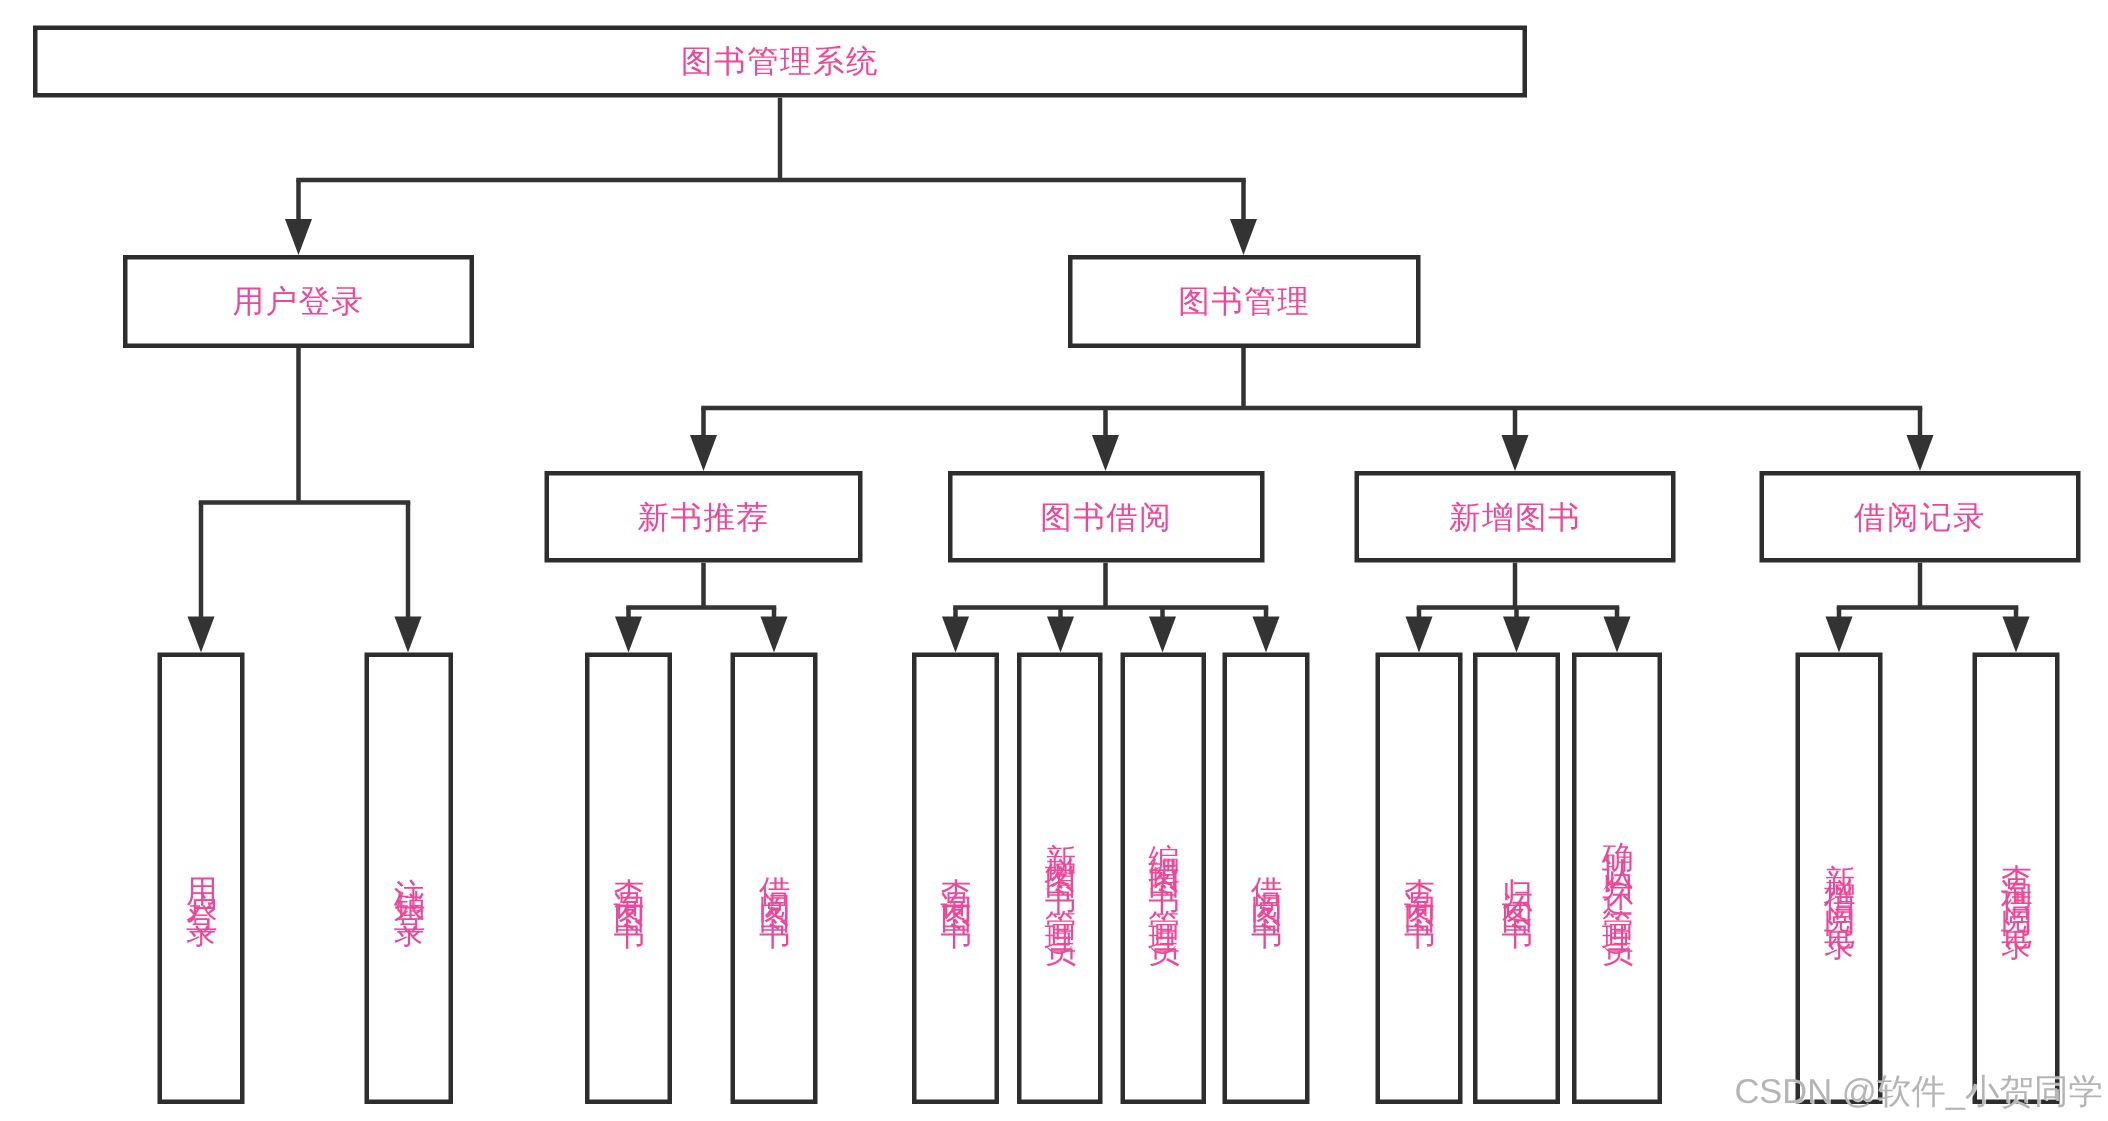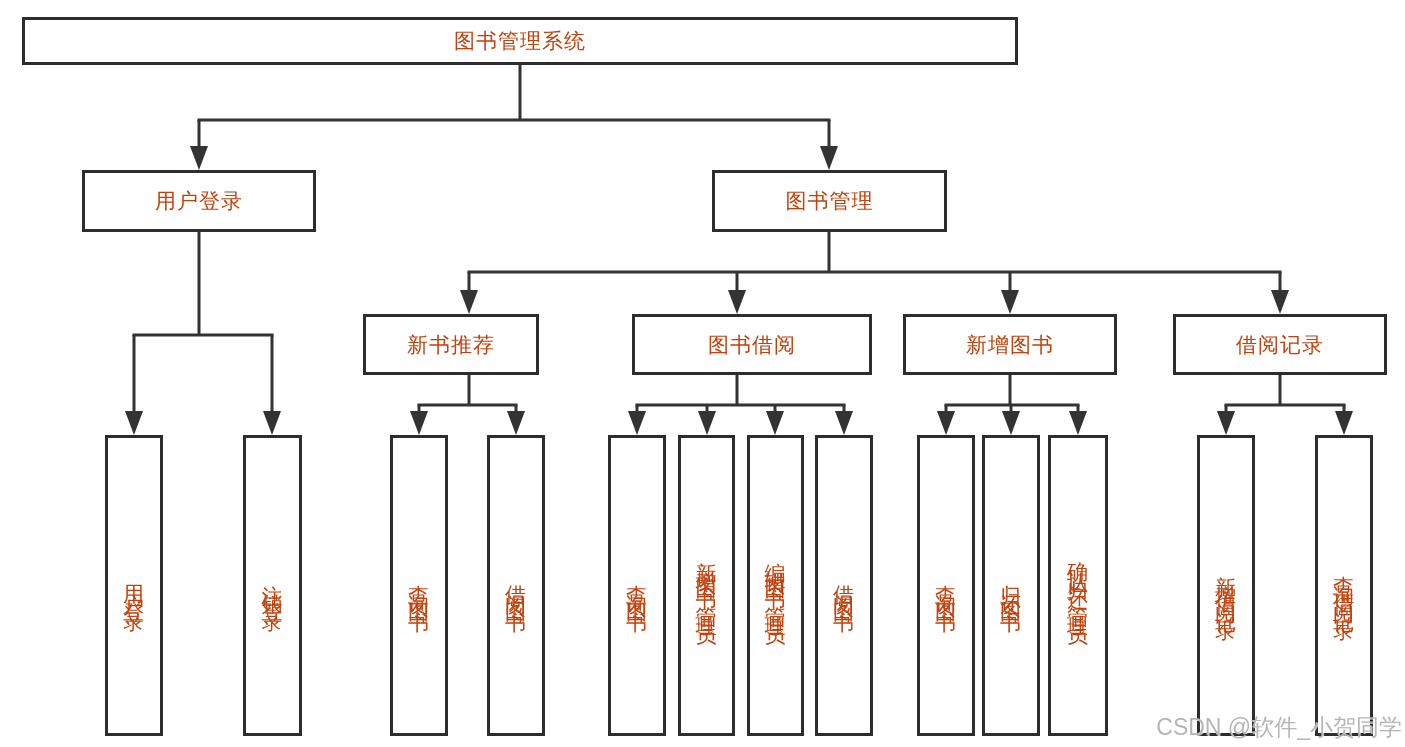--- a/index.html
+++ b/index.html
@@ -31,21 +31,21 @@
     stroke: none;
   }
   .node {
     position: absolute;
     box-sizing: border-box;
     background: #ffffff;
     border: 3px solid #2d2d2d;
     display: flex;
     align-items: center;
     justify-content: center;
-    color: #c2410c;
+    color: #ec4899;
   }
   .node.h span {
     font-size: 21px;
     letter-spacing: 1px;
     white-space: nowrap;
   }
   .node.v span {
     writing-mode: vertical-rl;
     text-orientation: mixed;
     font-size: 21px;
@@ -149,24 +149,24 @@
     <span>图书管理系统</span>
   </div>
 
   <div class="node h" style="left:82px; top:170px; width:234px; height:62px;">
     <span>用户登录</span>
   </div>
   <div class="node h" style="left:712px; top:170px; width:235px; height:62px;text-align:center;">
     <span>图书管理</span>
   </div>
 
-  <div class="node h" style="left:363px; top:314px; width:176px; height:61px;">
+  <div class="node h" style="left:363px; top:314px; width:212px; height:61px;">
     <span>新书推荐</span>
   </div>
-  <div class="node h" style="left:632px; top:314px; width:240px; height:61px;">
+  <div class="node h" style="left:632px; top:314px; width:211px; height:61px;">
     <span>图书借阅</span>
   </div>
   <div class="node h" style="left:903px; top:314px; width:214px; height:61px;">
     <span>新增图书</span>
   </div>
   <div class="node h" style="left:1173px; top:314px; width:214px; height:61px;">
     <span>借阅记录</span>
   </div>
 
   <div class="node v" style="left:105px; top:435px; width:58px; height:301px;">

